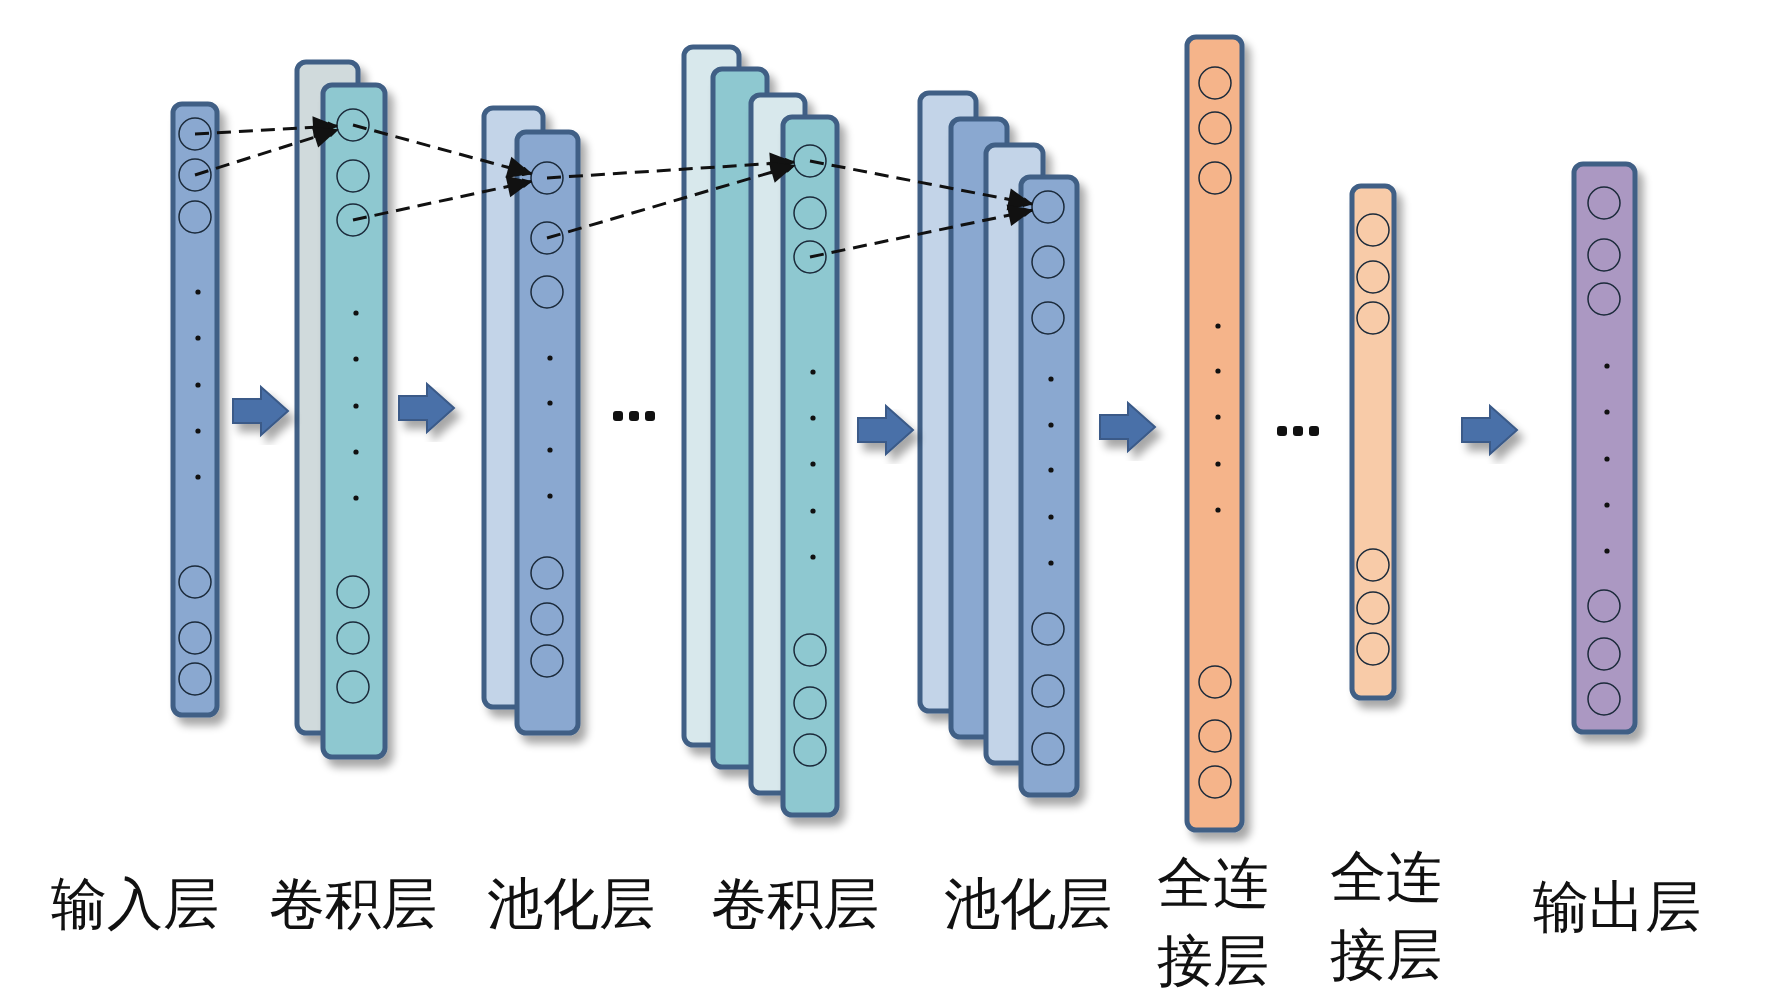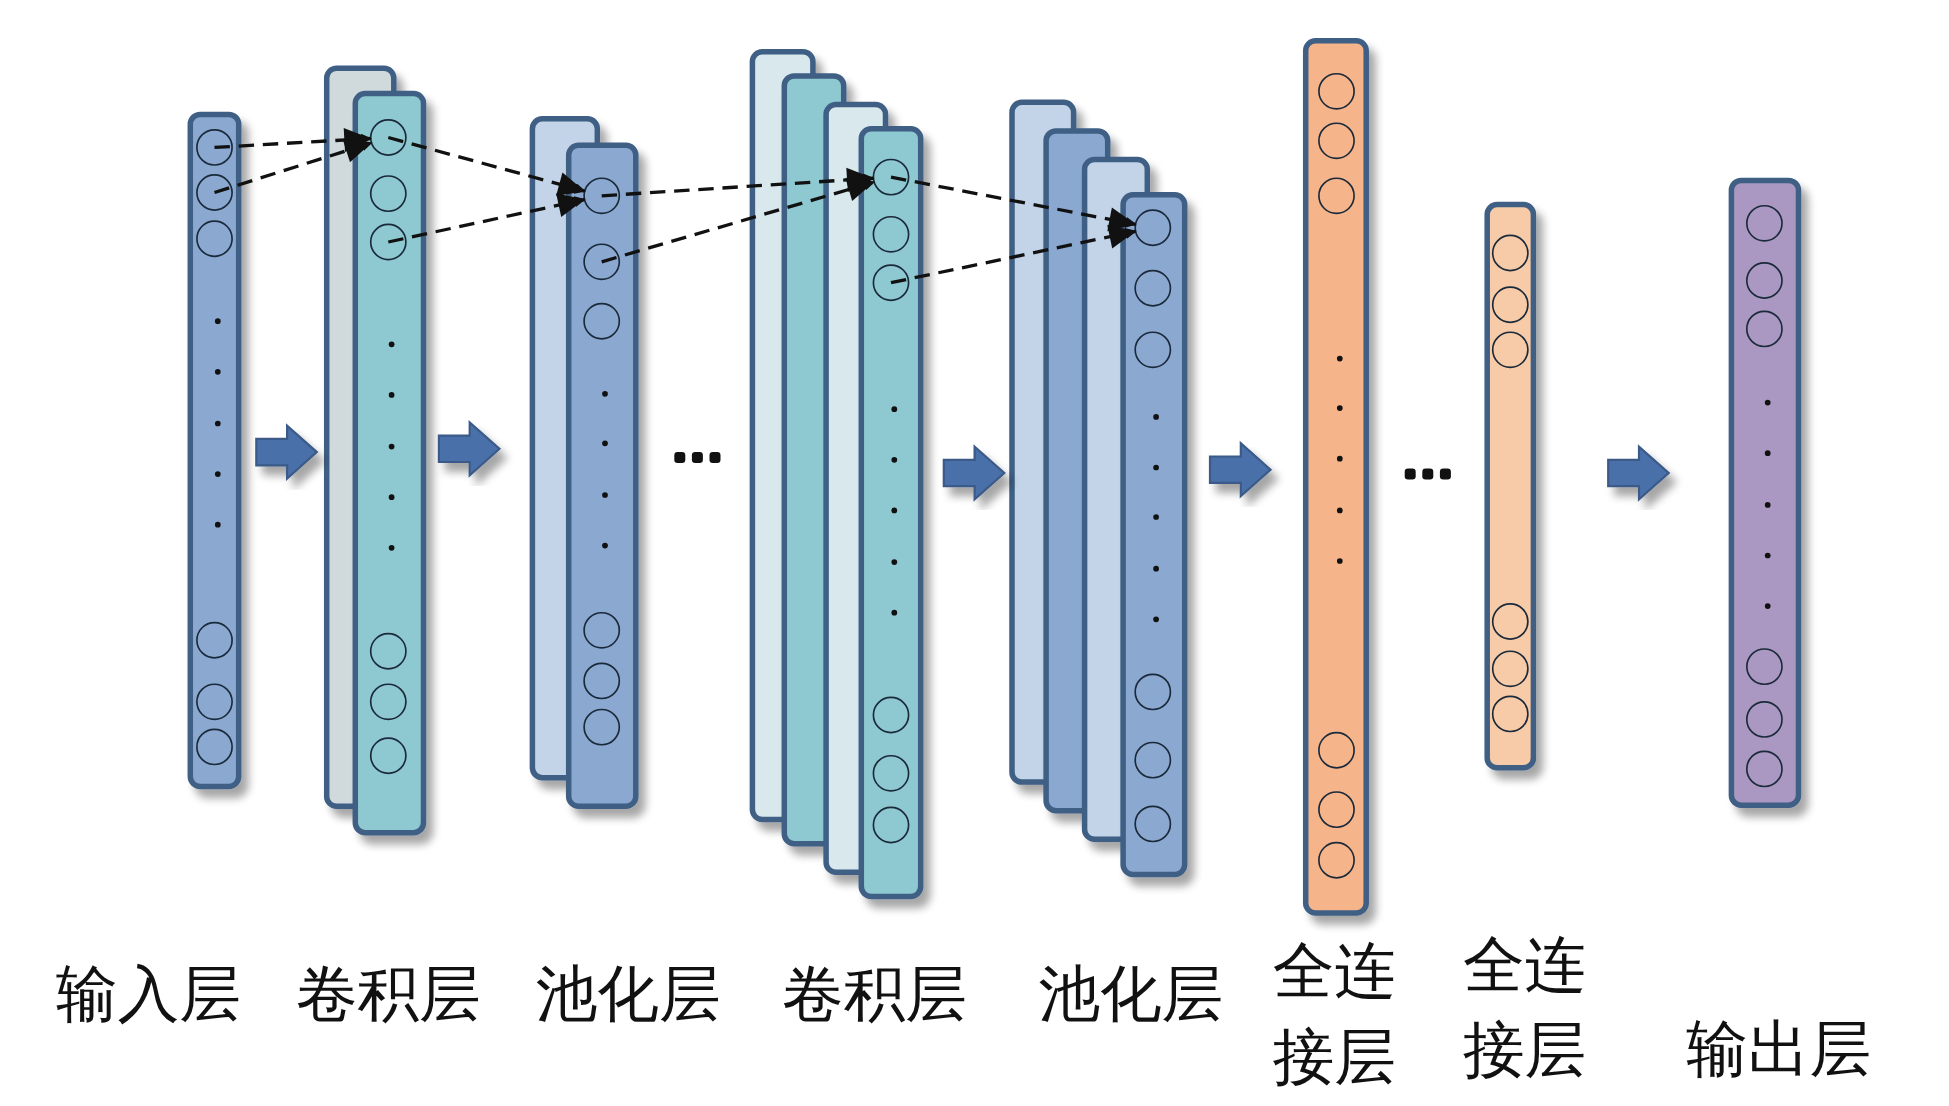--- a/index.html
+++ b/index.html
@@ -210,16 +210,16 @@
       <span>池化层</span>
     </div>
     <div class="label two" style="left: 1152px; top: 848px; width: 122px;">
       <span>全连</span>
       <span>接层</span>
     </div>
     <div class="label two" style="left: 1325px; top: 842px; width: 122px;">
       <span>全连</span>
       <span>接层</span>
     </div>
-    <div class="label" style="left: 1522px; top: 928px; width: 190px;">
+    <div class="label" style="left: 1522px; top: 881px; width: 190px;">
       <span>输出层</span>
     </div>
   </div>
 
 </body></html>

